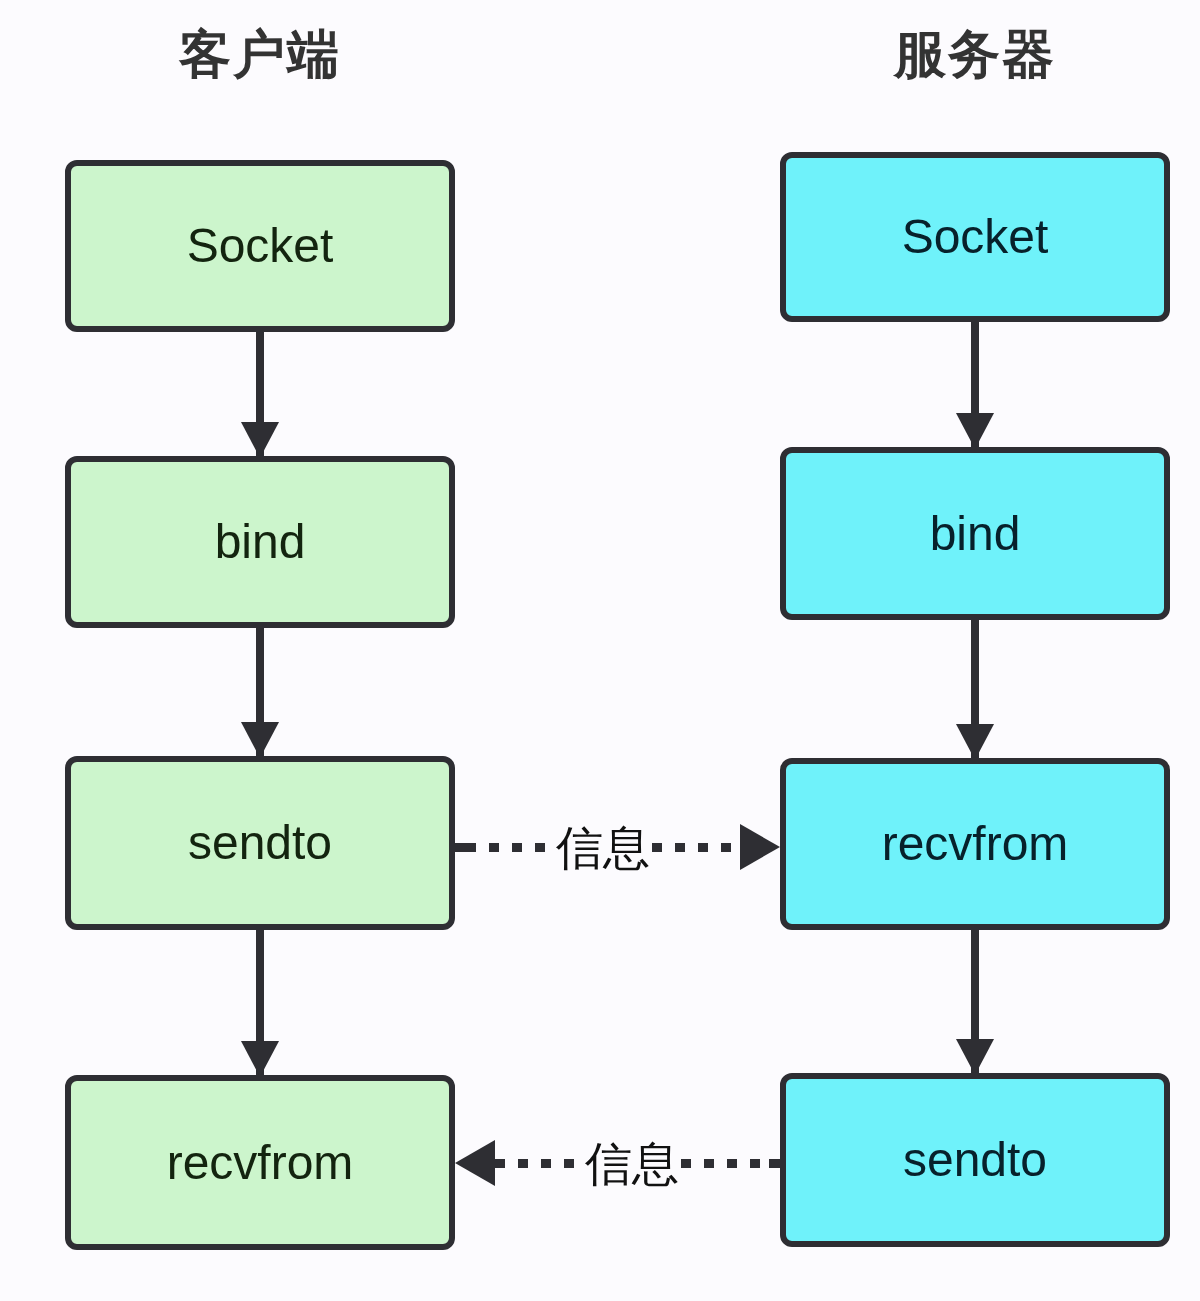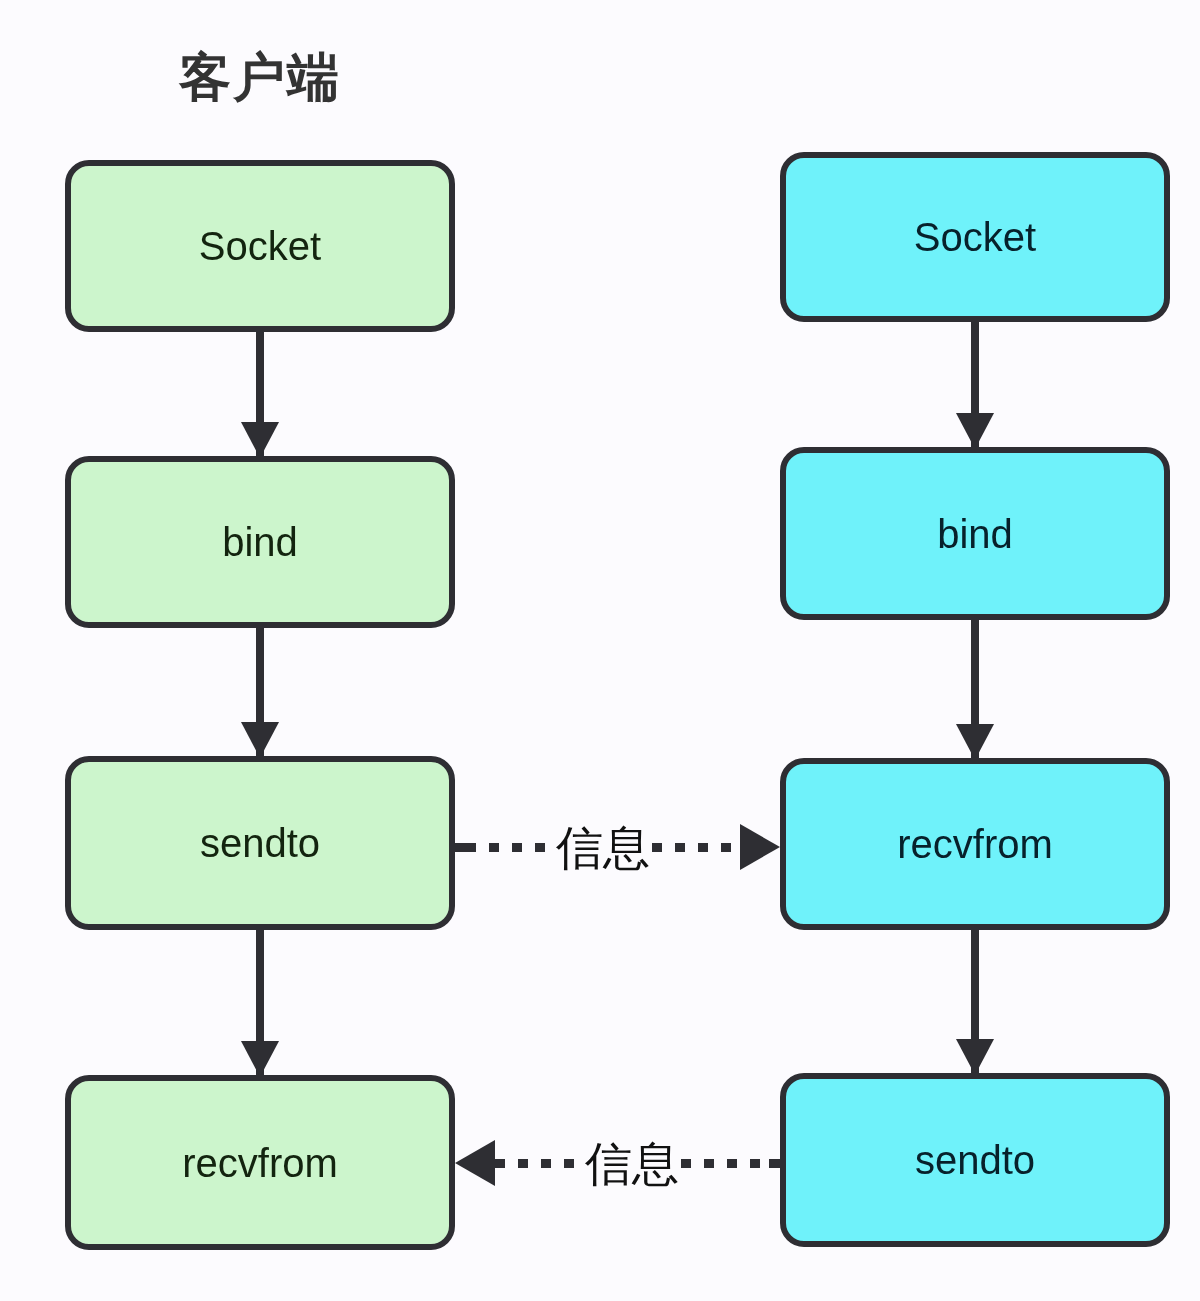--- a/index.html
+++ b/index.html
@@ -22,35 +22,34 @@
   
   .col-title {
     position: absolute;
     font-size: 52px;
     font-weight: 700;
     color: #333333;
     letter-spacing: 2px;
     text-align: center;
     white-space: nowrap;
     line-height: 1;
-    margin-top: 23px;
   }
   #title-client { left: 65px; top: 28px; width: 390px; }
   #title-server { left: 780px; top: 28px; width: 390px; }
 
   
   .node {
     position: absolute;
     box-sizing: border-box;
     border: 6px solid #2e2e33;
-    border-radius: 24px;
+    border-radius: 12px;
     display: flex;
     align-items: center;
     justify-content: center;
-    font-size: 40px;
+    font-size: 48px;
     color: #13240f;
     line-height: 1;
     z-index: 3;
   }
   .node.green { background: #ccf5cc; }
   .node.cyan  { background: #6ff2fa; color:#07212b; }
 
   
   #node-client-0 { left: 65px;  top: 160px;  width: 390px; height: 172px; }
   #node-client-1 { left: 65px;  top: 456px;  width: 390px; height: 172px; }
@@ -137,20 +136,21 @@
     height: 9px;
     background: #2e2e33;
   }
 </style>
 </head>
 <body>
 
 <div id="stage">
 
   <div class="col-title" id="title-client">客户端</div>
+  <div class="col-title" id="title-server">服务器</div>
 
   <div class="node green" id="node-client-0">Socket</div>
 
   <div class="v-arrow" id="varrow-client-0"></div>
 
   <div class="node green" id="node-client-1">bind</div>
 
   <div class="v-arrow" id="varrow-client-1"></div>
 
   <div class="node green" id="node-client-2">sendto</div>

